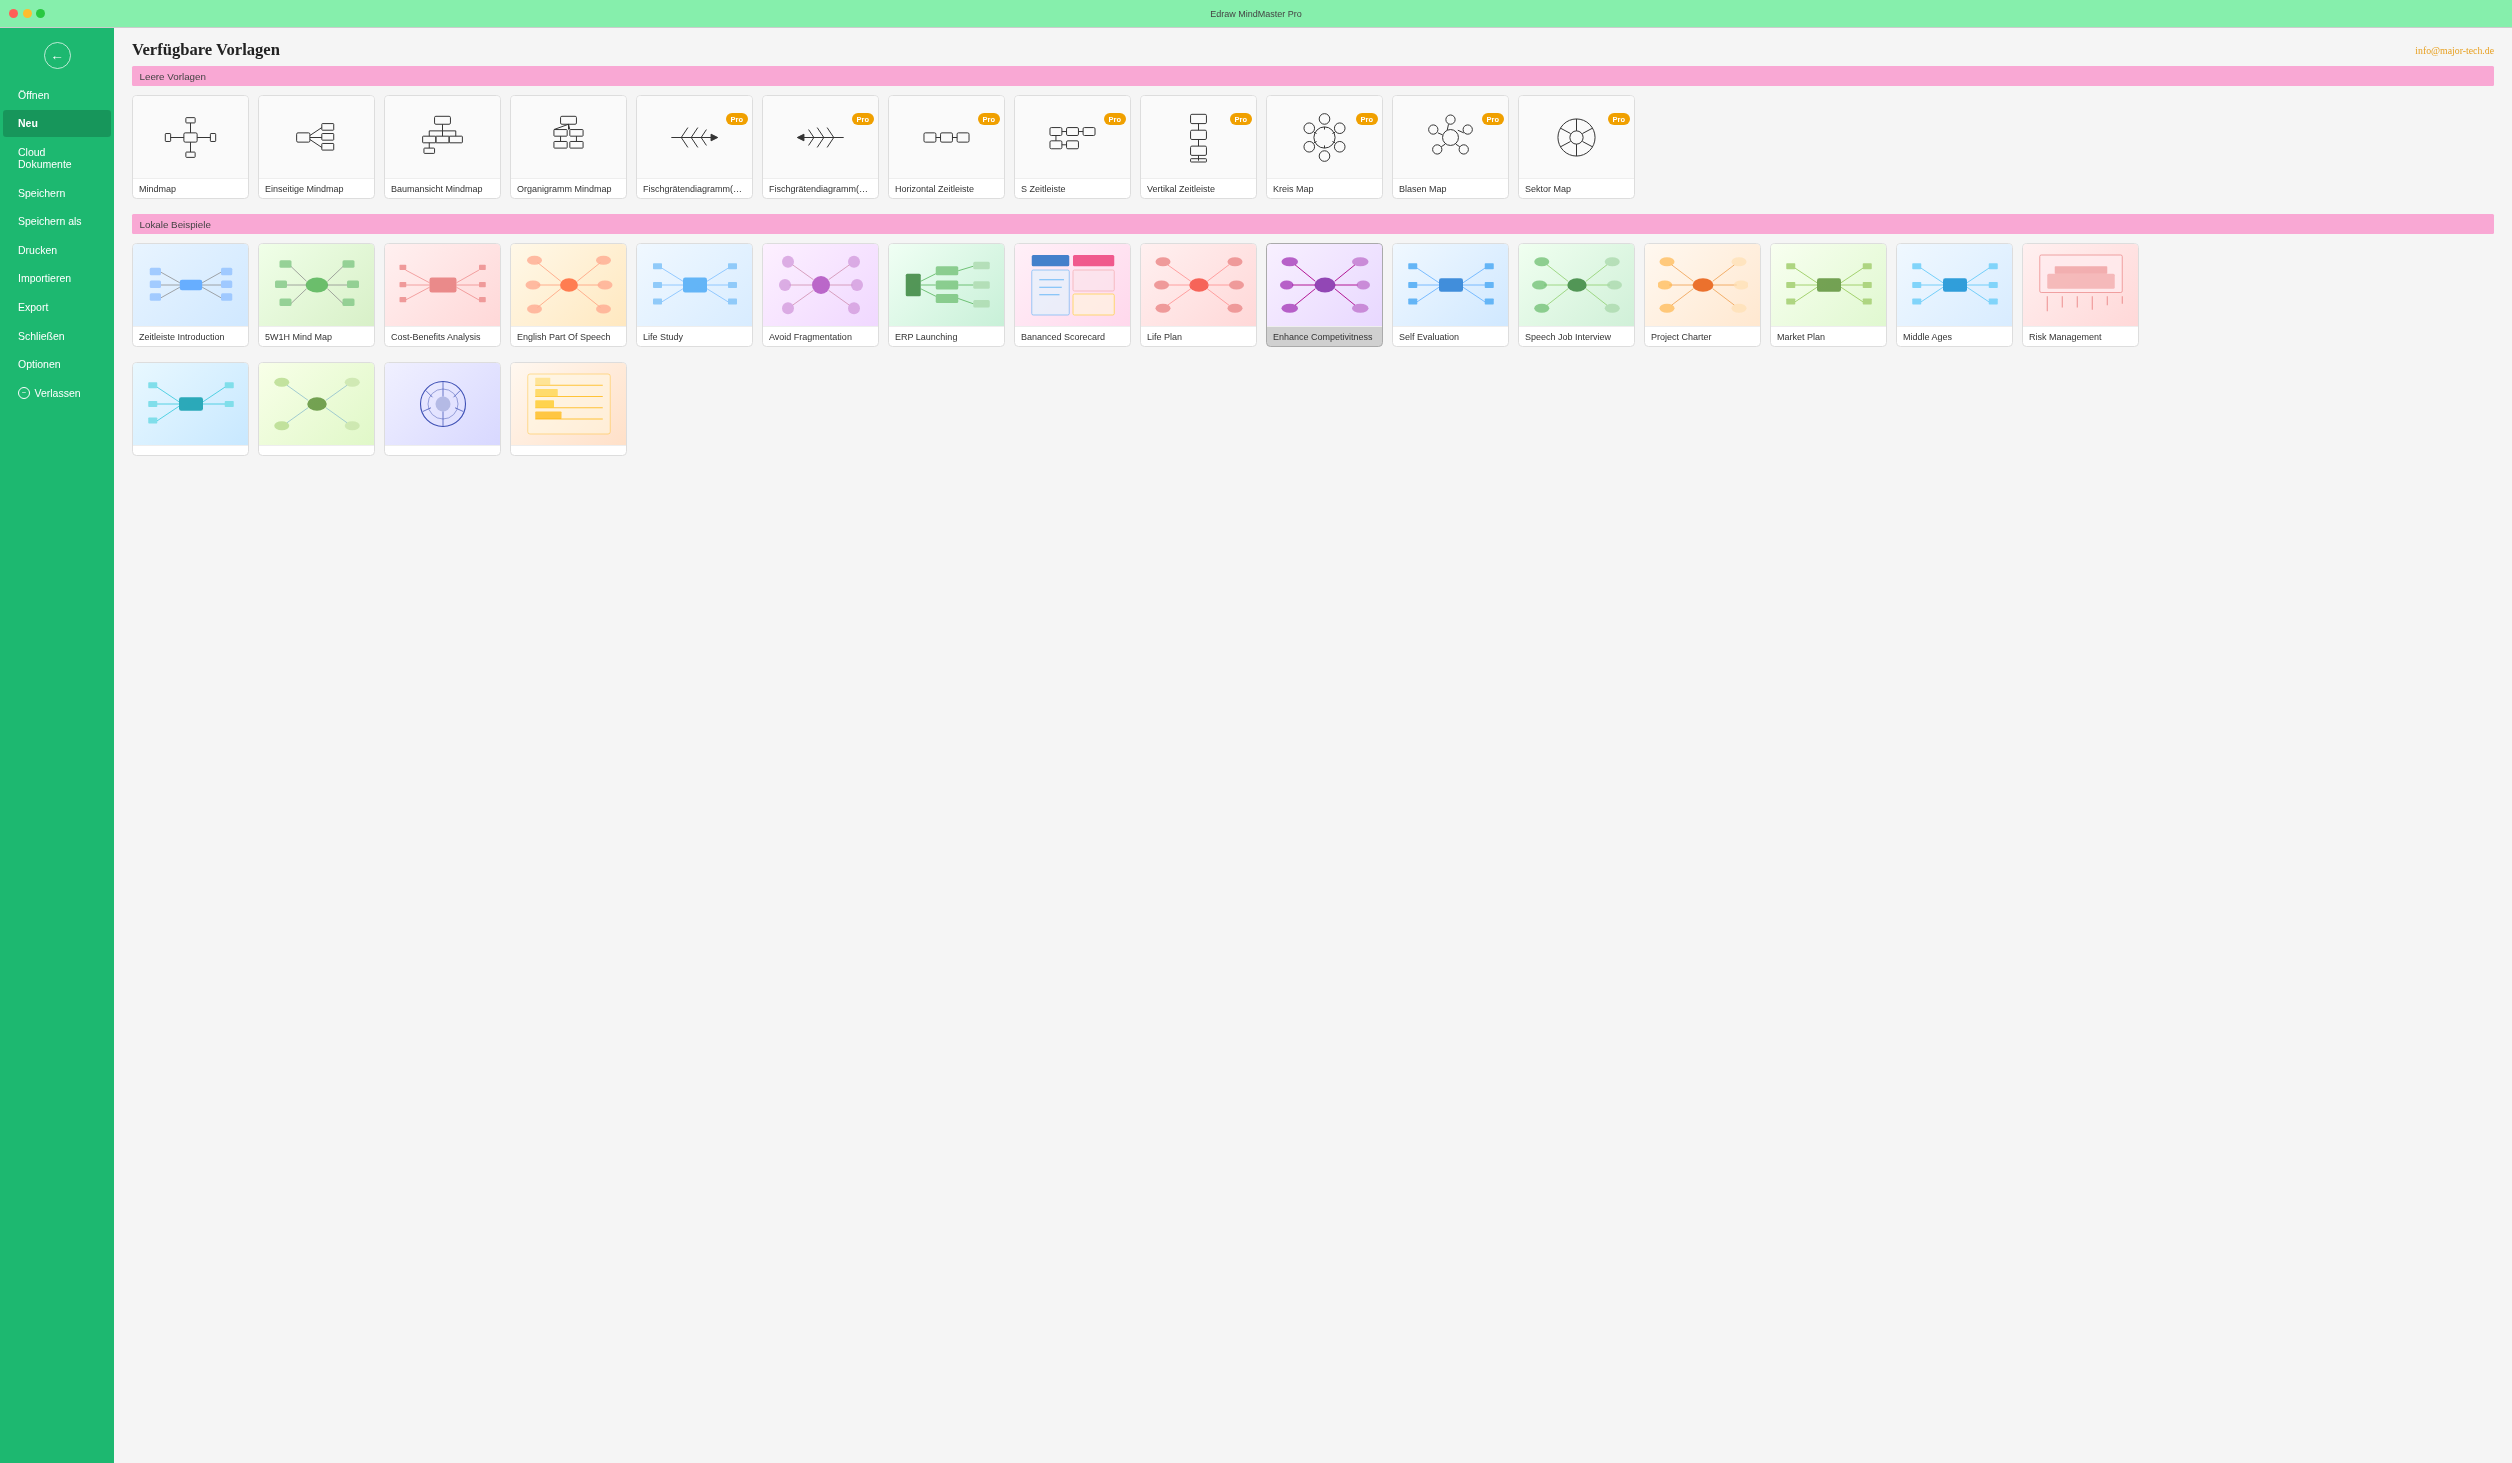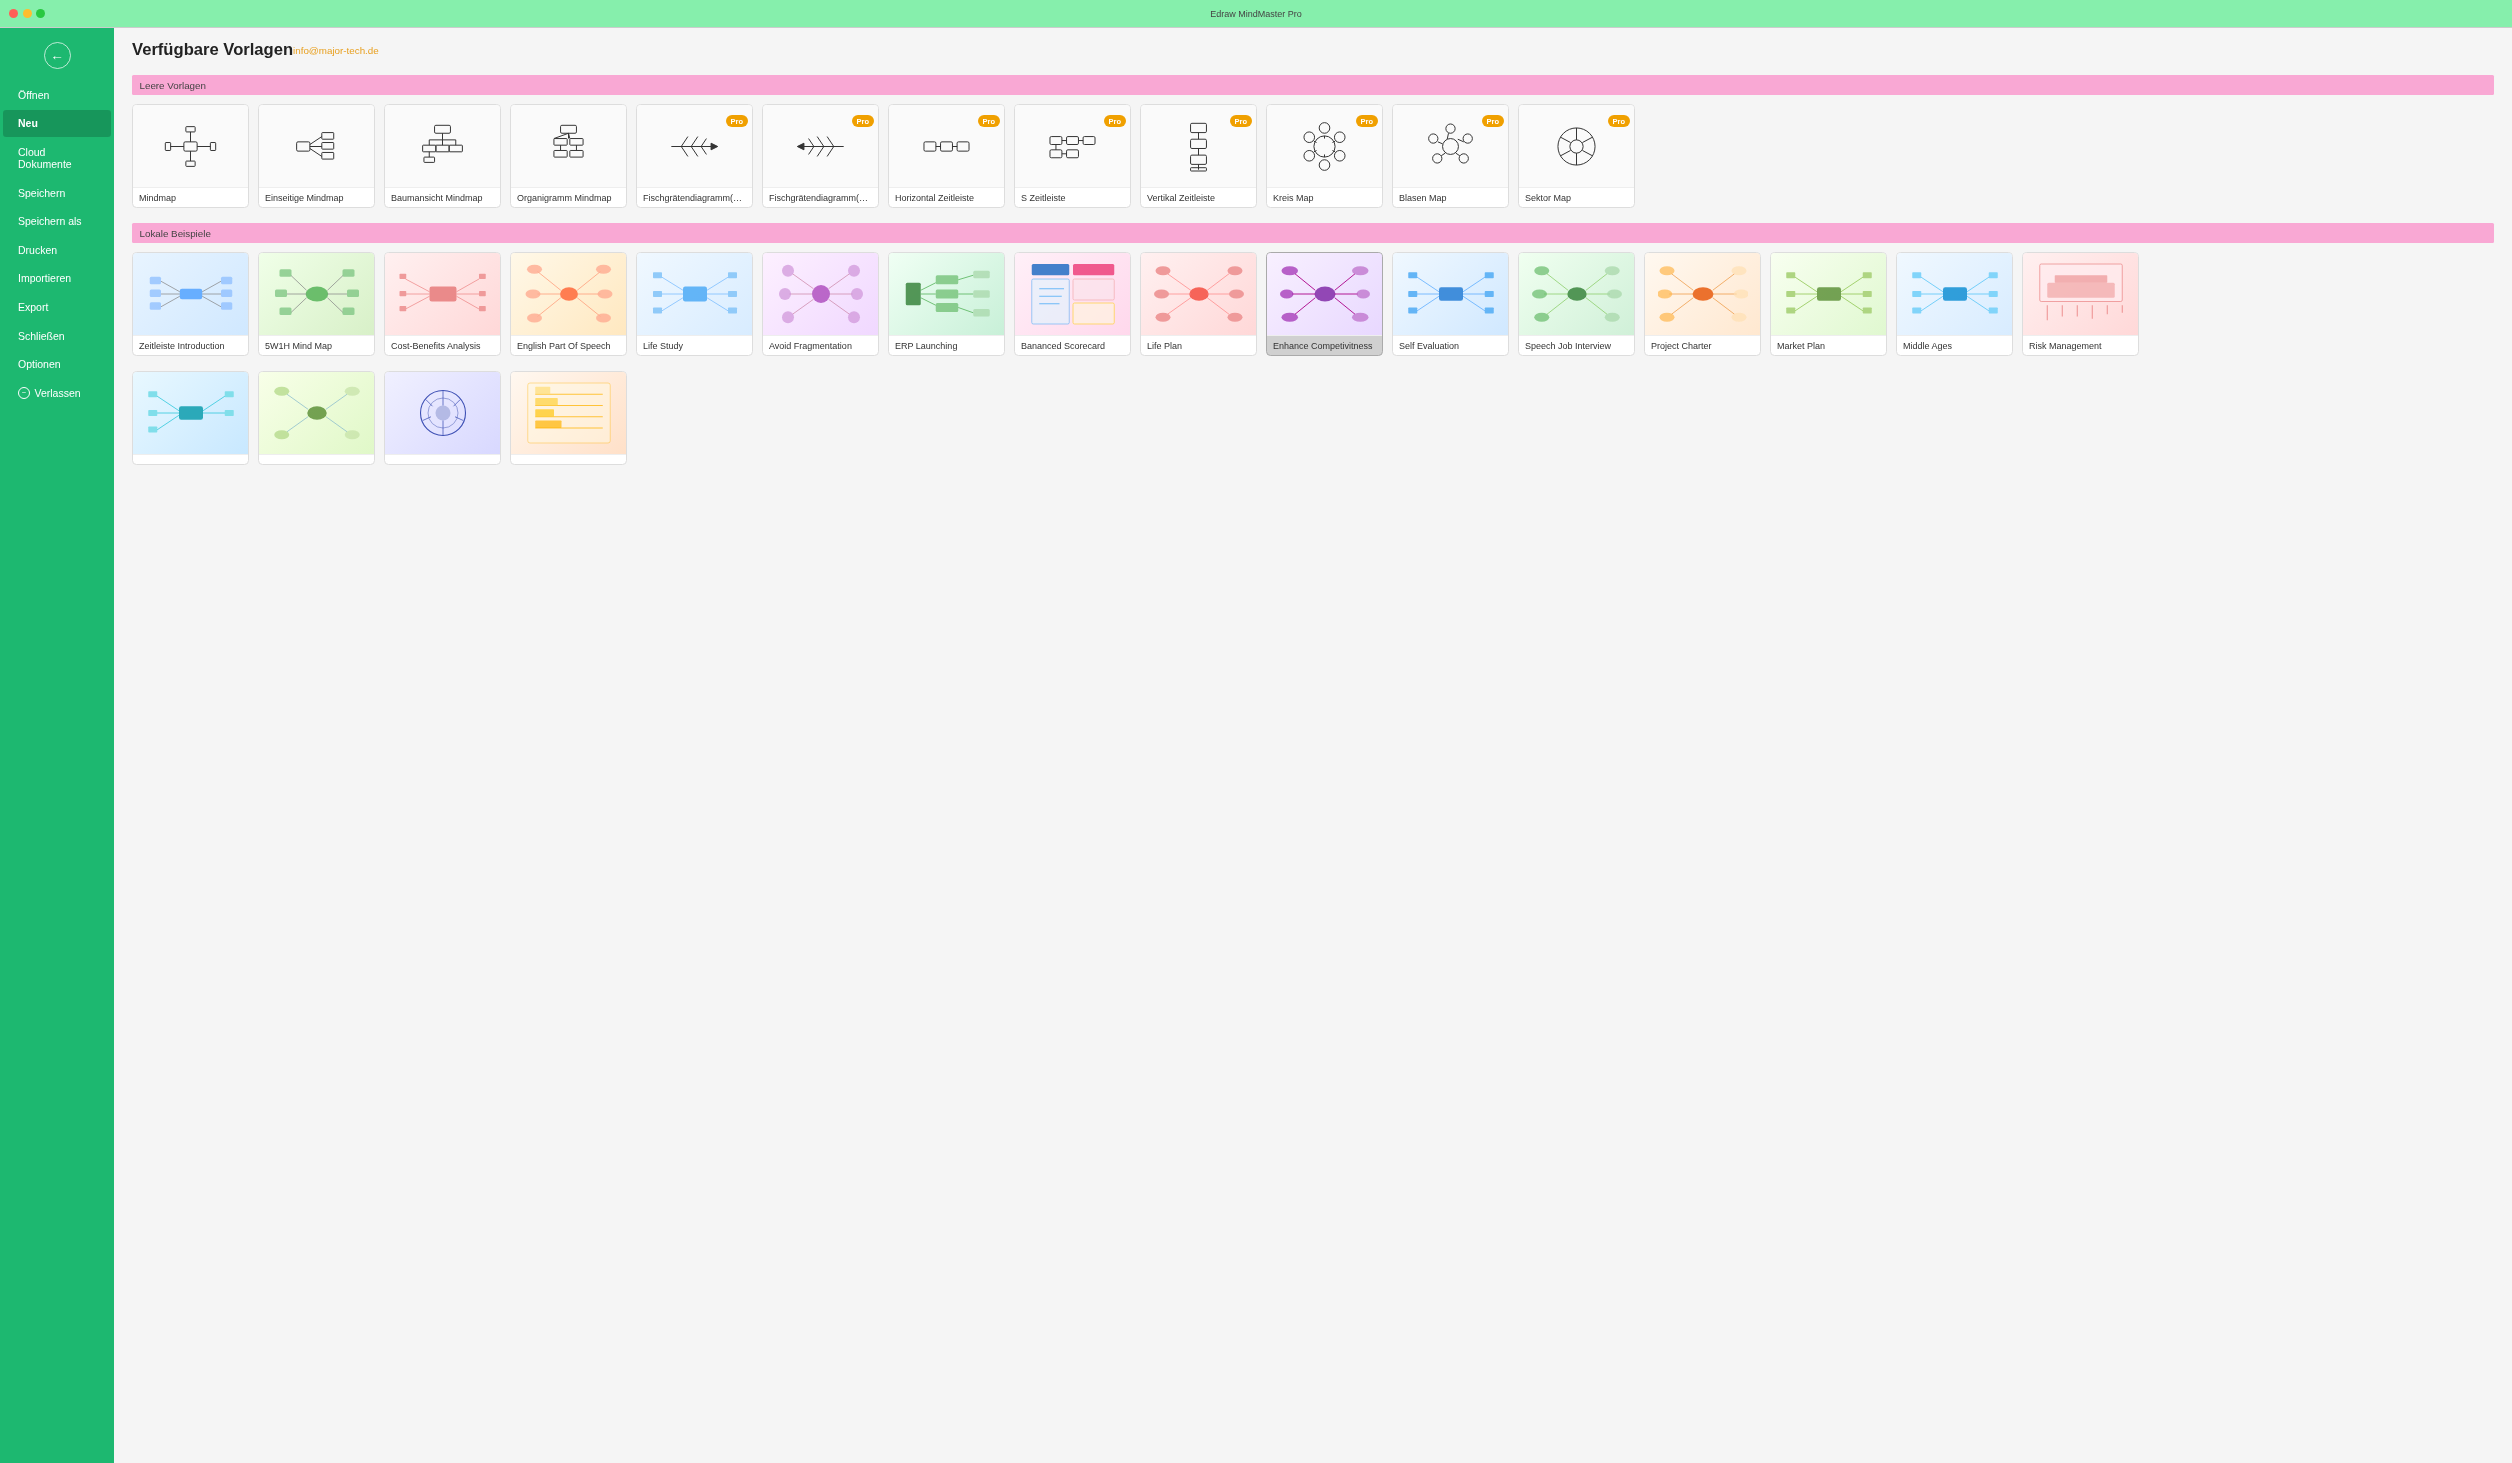--- a/index.html
+++ b/index.html
@@ -86,25 +86,26 @@
     
     .main-content {
       flex: 1;
       background: #f5f5f5;
       display: flex;
       flex-direction: column;
       overflow: hidden;
     }
 
     .main-header {
-      padding: 12px 18px 15px;
+      padding: 12px 18px 6px;
       display: flex;
       align-items: center;
-      justify-content: flex-start;
+      justify-content: space-between;
       flex-shrink: 0;
+      font-family: Liberation Serif, serif;
     }
     .main-title {
       font-size: 16.6px;
       font-weight: 600;
       color: #222;
     }
     .header-email {
       color: #e8a020;
       font-size: 9.8px;
     }
@@ -161,21 +162,21 @@
       padding: 4.5px 6px;
       font-size: 9px;
       color: #333;
       white-space: nowrap;
       overflow: hidden;
       text-overflow: ellipsis;
     }
 
     .pro-badge {
       position: absolute;
-      top: 10px;
+      top: 17px;
       right: 4.5px;
       background: #f0a000;
       color: white;
       font-size: 7.5px;
       font-weight: bold;
       padding: 1.5px 4.5px;
       border-radius: 6px;
     }
 
     

